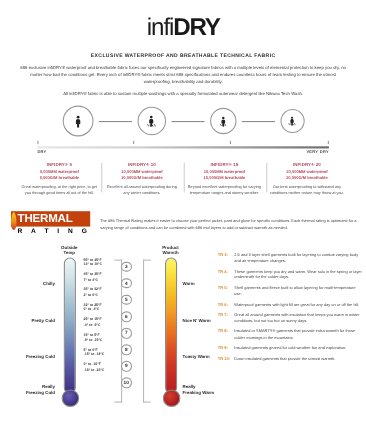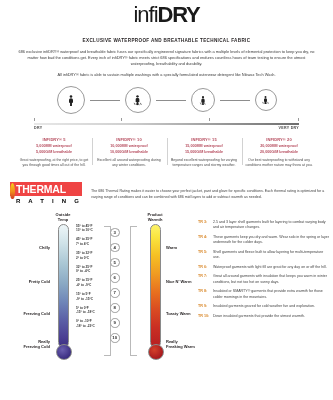--- a/index.html
+++ b/index.html
@@ -10,20 +10,21 @@
     background:#ffffff;
     color:#231f20;
     font-size:4px;
     line-height:1.35;
   }
   .page { position:relative; width:333px; height:400px; }
 
   
   .brand {
     text-align:center;
+    padding-top:10px;
     letter-spacing:-0.5px;
     text-decoration:underline;
   }
   .brand-word { font-size:22px; font-weight:400; color:#1a1a1a; display:inline-block; }
   .brand-word .lite { font-weight:300; letter-spacing:-1px; }
   .brand-word .bold { font-weight:800; letter-spacing:-1.2px; }
 
   .tagline {
     text-align:center;
     font-size:4.6px;
@@ -89,21 +90,21 @@
     content:""; position:absolute; left:0; top:1px; bottom:3px; width:0.6px; background:#d2d2d2;
   }
   .spec-name { font-size:4px; font-weight:700; color:#b5495b; letter-spacing:0.1px; }
   .spec-nums { margin-top:2.5px; font-size:3.7px; font-weight:700; color:#b5495b; line-height:1.45; }
   .spec-desc { margin-top:2.5px; font-size:3.5px; color:#4d4d4d; line-height:1.5; }
 
   
   .thermal-head { display:flex; align-items:flex-start; margin:14px 0 0 10px; }
   .tr-logo { position:relative; flex:none; }
   .tr-logo-main {
-    background:#ef4444; color:#fff; font-weight:800; font-size:10.5px;
+    background:#c2410c; color:#fff; font-weight:800; font-size:10.5px;
     letter-spacing:-0.2px; padding:1px 3px 1px 6px; line-height:1.15;
   }
   .tr-logo-sub {
     color:#000; font-weight:700; font-size:6px; letter-spacing:3.2px;
     padding-left:6px; margin-top:0.5px;
   }
   .tr-flame {
     position:absolute; left:0px; top:1px; width:5px; height:16px;
     background:linear-gradient(to bottom,#f7d117,#f08b1d 55%,#cf3a24);
     border-radius:50% 50% 45% 45% / 60% 60% 40% 40%;

